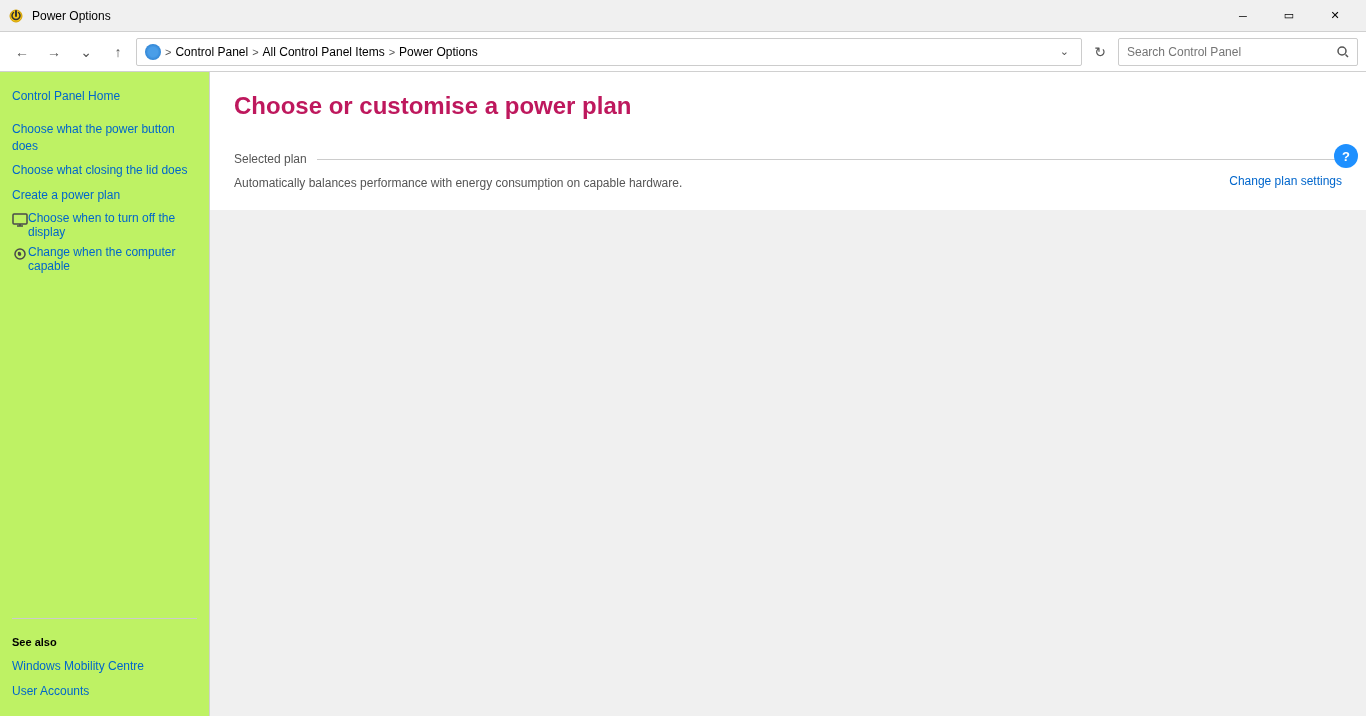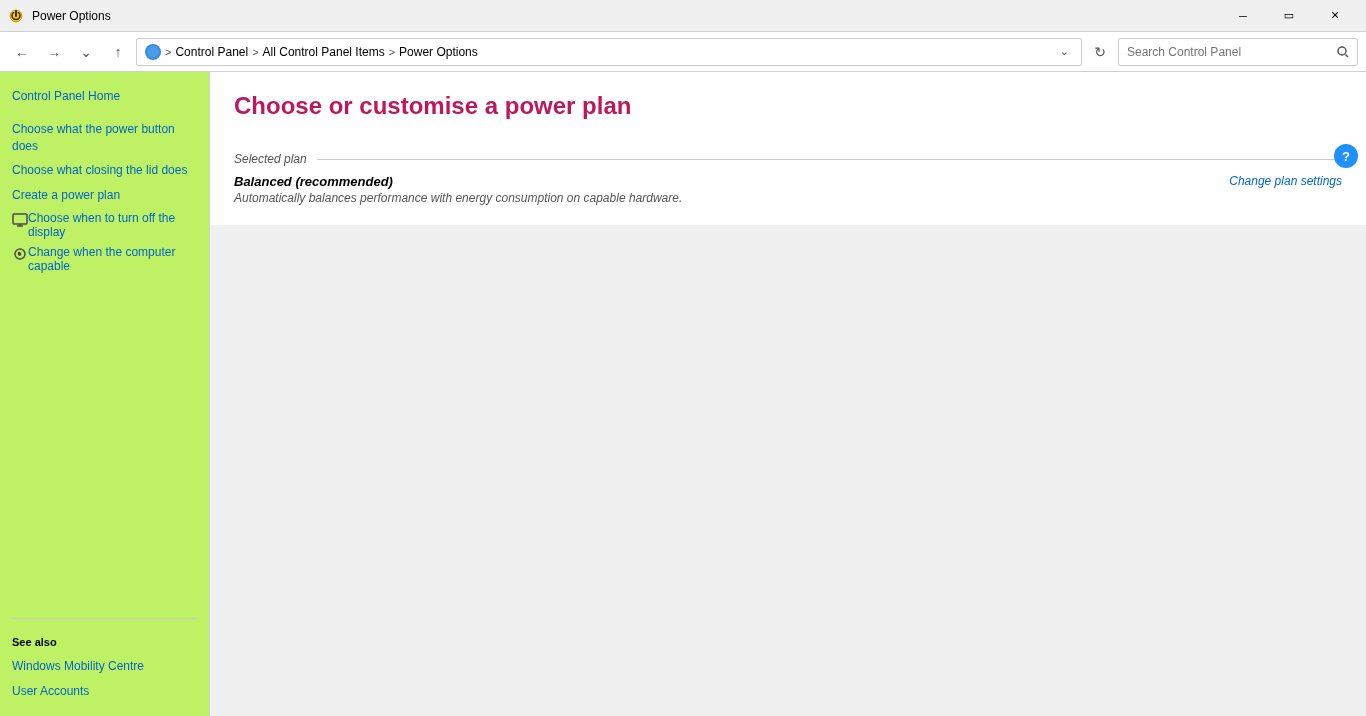--- a/index.html
+++ b/index.html
@@ -90,21 +90,21 @@
 
     
     .content {
       flex: 1; background: #fff; padding: 20px 24px; overflow-y: auto;
     }
     .content-title {
       font-size: 24px; color: #be185d; font-weight: bold; margin-bottom: 12px;
     }
     .content-desc { font-size: 12px; line-height: 1.5; color: #000; margin-bottom: 4px; }
     .content-link { color: #0066cc; text-decoration: none; cursor: pointer; }
-    .selected-plan-section { margin-top: 32px; font-style: italic; }
+    .selected-plan-section { margin-top: 32px; }
     .selected-plan-header {
       display: flex; align-items: center; gap: 10px;
       font-size: 12px; color: #555; margin-bottom: 8px;
     }
     .selected-plan-line {
       flex: 1; height: 1px; background: #ccc;
     }
     .plan-row {
       display: flex; align-items: flex-start; justify-content: space-between;
       margin-top: 4px;
@@ -219,21 +219,20 @@
     <div class="content">
       <h1 class="content-title">Choose or customise a power plan</h1>
 
       <div class="selected-plan-section">
         <div class="selected-plan-header">
           <span>Selected plan</span>
           <div class="selected-plan-line"></div>
         </div>
         <div class="plan-row">
           <div>
-            <div class="plan-name">Balanced (recommended)</div>
             <div class="plan-desc">Automatically balances performance with energy consumption on capable hardware.</div>
           </div>
           <a class="change-plan-link">Change plan settings</a>
         </div>
       </div>
     </div>
 
     <button class="help-btn">?</button>
   </div>
 

